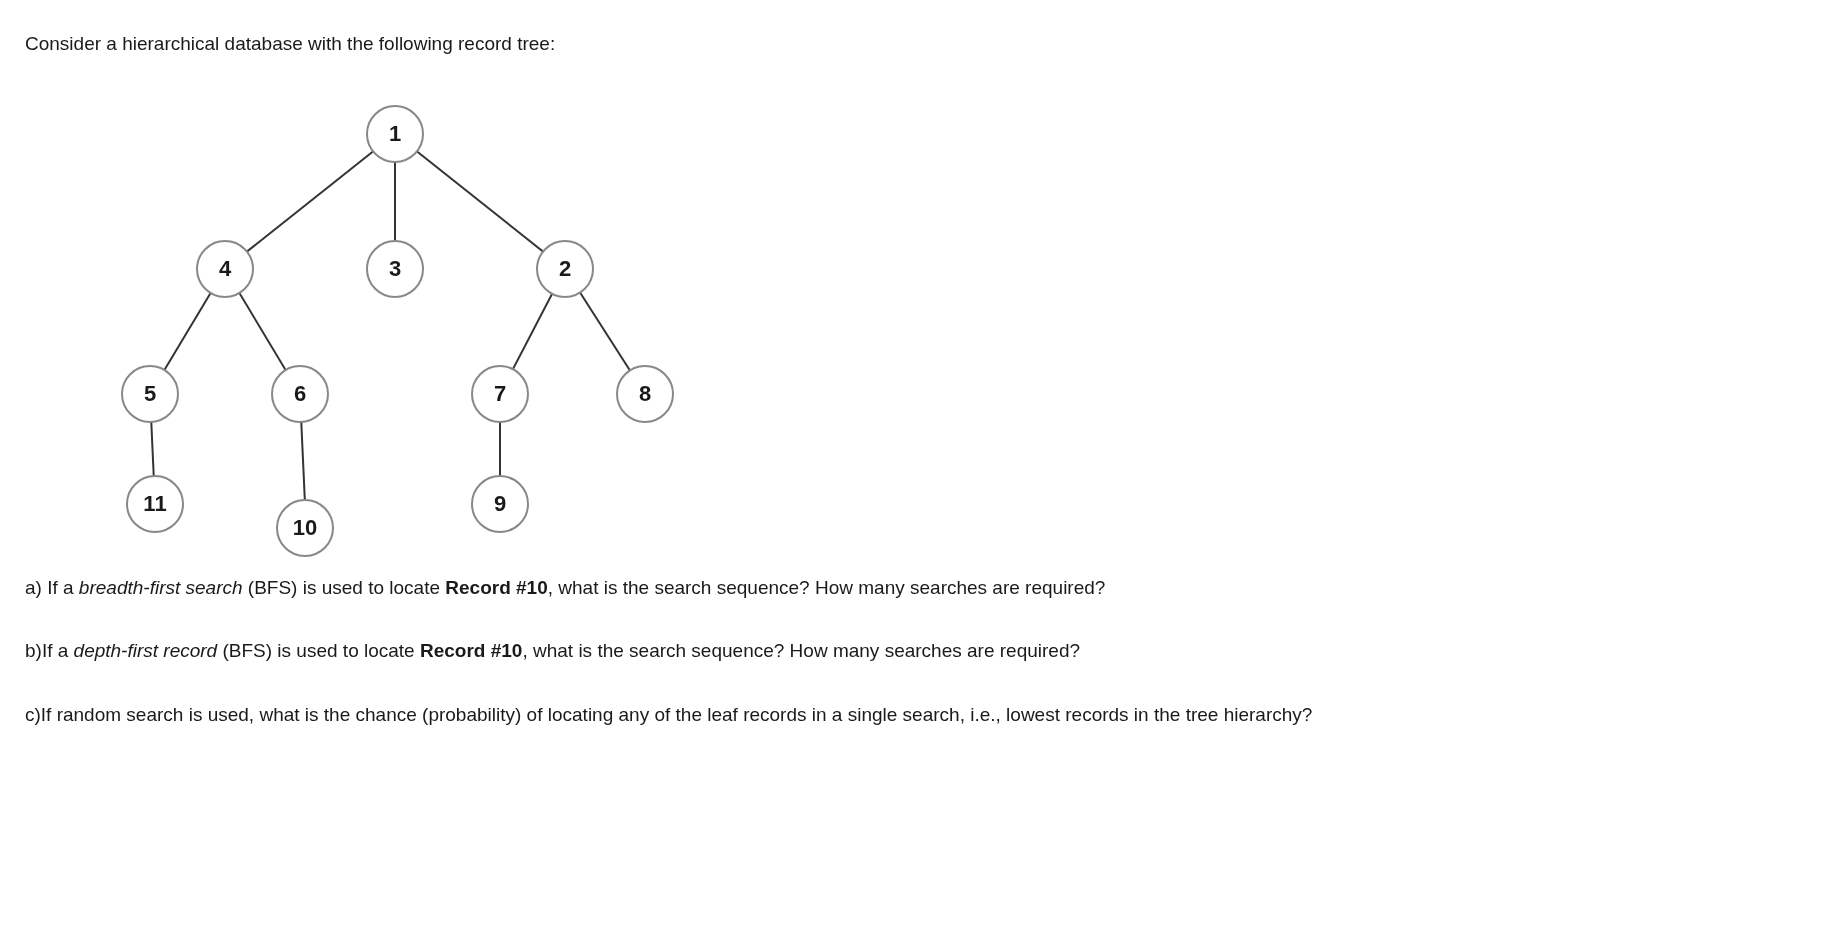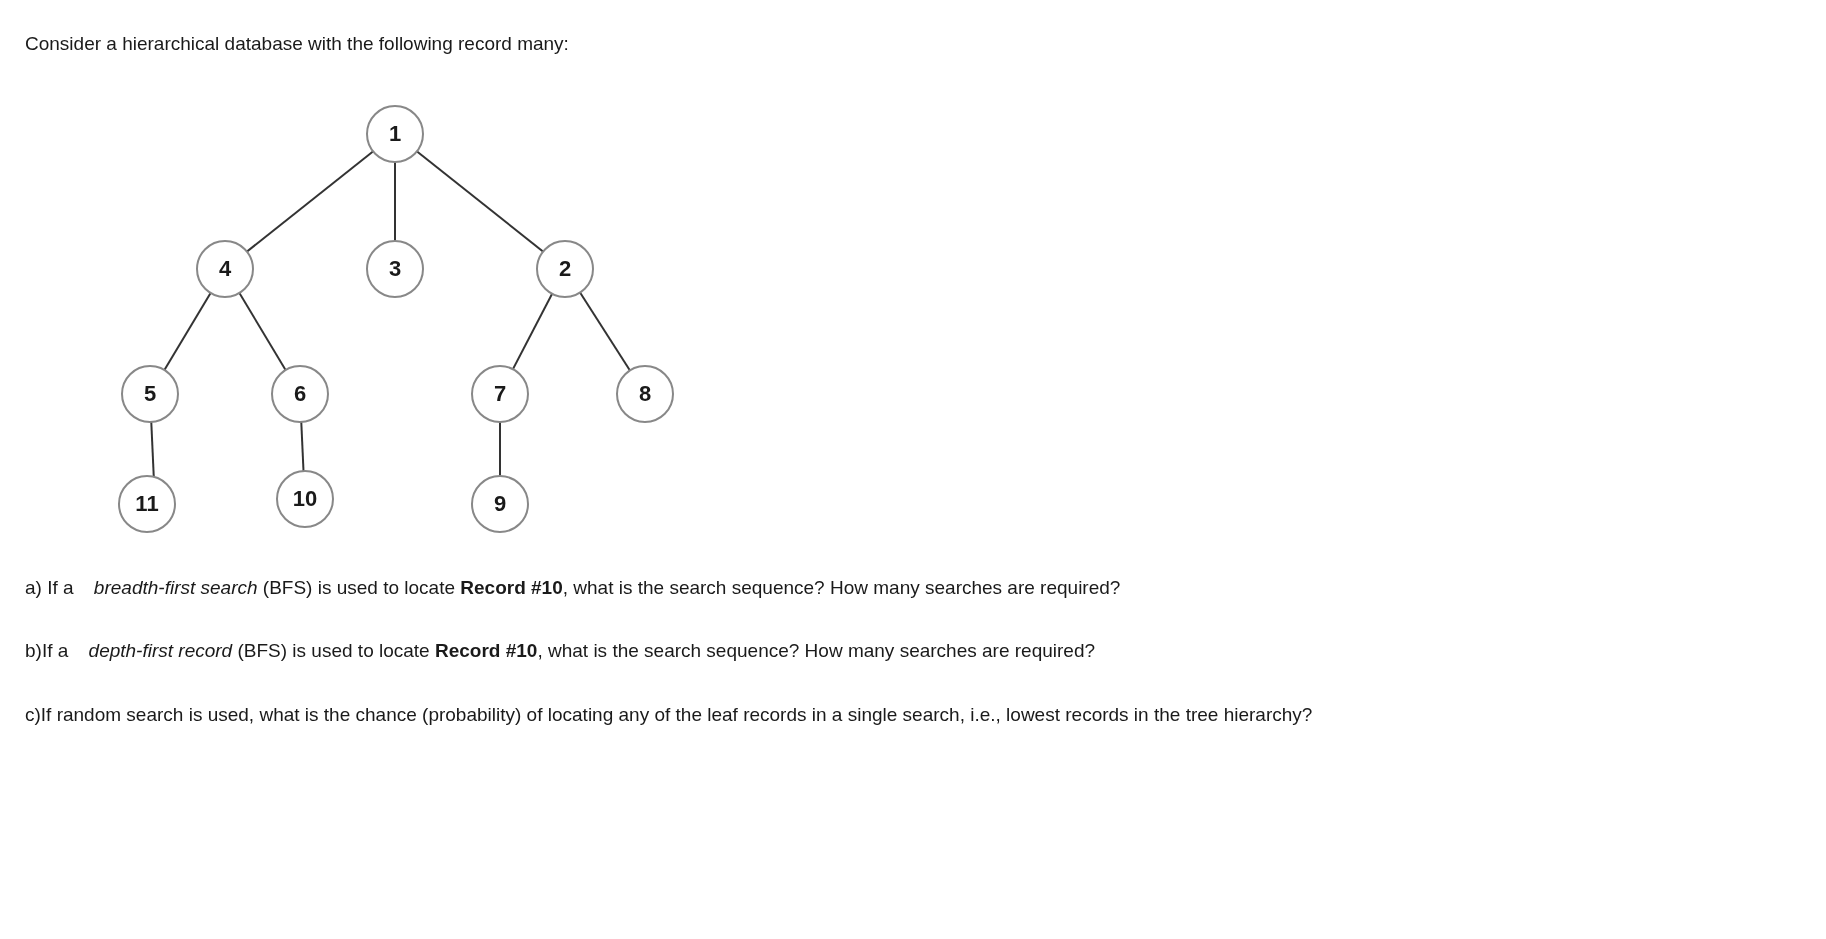--- a/index.html
+++ b/index.html
@@ -46,30 +46,29 @@
       font-size: 22px;
       color: #1a1a1a;
       transform: translate(-50%, -50%);
     }
     .question {
       margin-top: 35px;
       margin-bottom: 10px;
     }
     .italic {
       font-style: italic;
-      margin-left: 15px;
     }
     .bolditalic {
       font-weight: bold;
     }
   </style>
 </head>
 <body>
 
-<p class="intro">Consider a hierarchical database with the following record many:</p>
+<p class="intro">Consider a hierarchical database with the following record tree:</p>
 
 <div class="tree-container">
   <svg class="tree-svg">
     <line x1="330" y1="55" x2="160" y2="190" stroke="#333" stroke-width="2"></line>
     <line x1="330" y1="55" x2="330" y2="190" stroke="#333" stroke-width="2"></line>
     <line x1="330" y1="55" x2="500" y2="190" stroke="#333" stroke-width="2"></line>
     <line x1="160" y1="190" x2="85" y2="315" stroke="#333" stroke-width="2"></line>
     <line x1="160" y1="190" x2="235" y2="315" stroke="#333" stroke-width="2"></line>
     <line x1="500" y1="190" x2="435" y2="315" stroke="#333" stroke-width="2"></line>
     <line x1="500" y1="190" x2="580" y2="315" stroke="#333" stroke-width="2"></line>
@@ -79,22 +78,22 @@
   </svg>
 
   <div class="node" style="left:330px;top:55px;">1</div>
   <div class="node" style="left:160px;top:190px;">4</div>
   <div class="node" style="left:330px;top:190px;">3</div>
   <div class="node" style="left:500px;top:190px;">2</div>
   <div class="node" style="left:85px;top:315px;">5</div>
   <div class="node" style="left:235px;top:315px;">6</div>
   <div class="node" style="left:435px;top:315px;">7</div>
   <div class="node" style="left:580px;top:315px;">8</div>
-  <div class="node" style="left:82px;top:425px;">11</div>
-  <div class="node" style="left:240px;top:420px;">10</div>
+  <div class="node" style="left:90px;top:425px;">11</div>
+  <div class="node" style="left:240px;top:449px;">10</div>
   <div class="node" style="left:435px;top:425px;">9</div>
 </div>
 
 <p class="question">
   <span>a) If a </span><span class="italic">breadth-first search</span><span> (BFS) is used to locate </span><span class="bolditalic">Record #10</span><span>, what is the search sequence? How many searches are required?</span>
 </p>
 
 <p class="question">
   <span>b)If a </span><span class="italic">depth-first record</span><span> (BFS) is used to locate </span><span class="bolditalic">Record #10</span><span>, what is the search sequence? How many searches are required?</span>
 </p>

